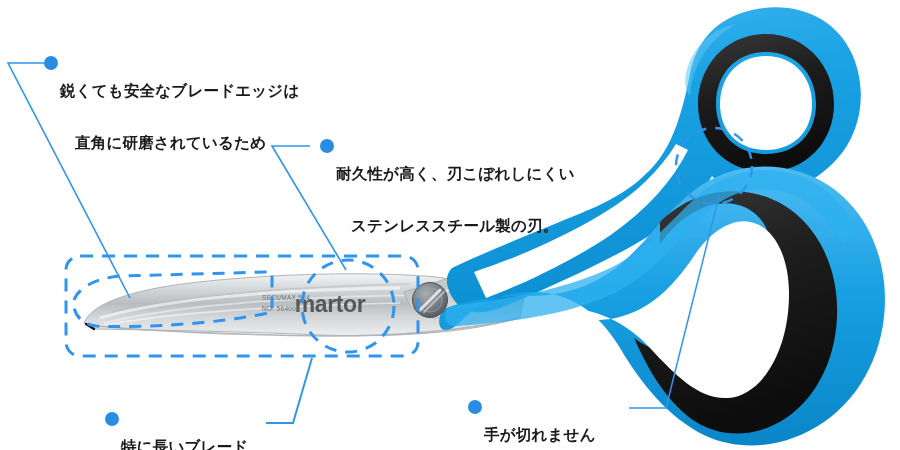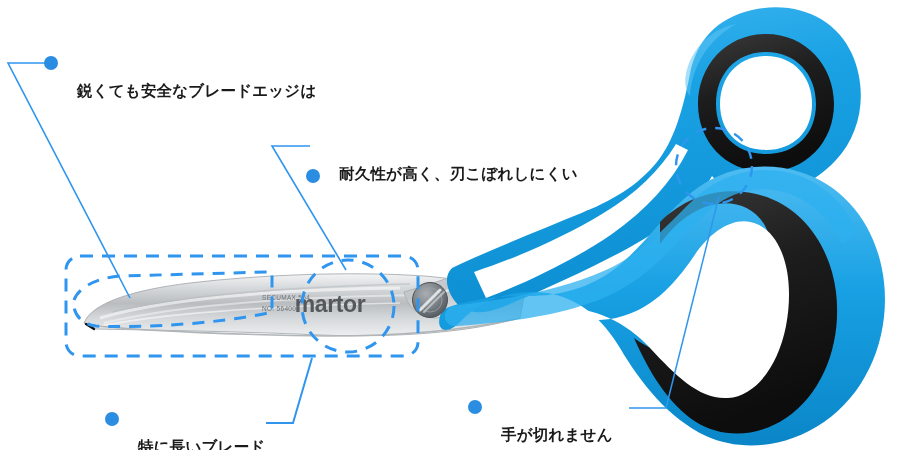--- a/index.html
+++ b/index.html
@@ -14,26 +14,26 @@
   .callout{position:absolute;display:flex;align-items:flex-start;}
   .bullet{
     width:14px;height:14px;border-radius:50%;
     background:#2a8de2;flex:0 0 14px;margin-top:4px;
   }
   .ctext{
     margin-left:2px;
     font-size:15.5px;line-height:26px;color:#1a1a1a;
     font-weight:700;white-space:pre-line;letter-spacing:.2px;
   }
-  .c-line{display:block;margin-left:17px;}
+  .c-line{display:block;}
   .c-line.ind{padding-left:15px;}
 
   
   #callout-blade-edge{left:44px;top:52px;}
-  #callout-stainless{left:306px;top:135px;align-items:center;}
+  #callout-stainless{left:320px;top:135px;}
   #callout-long-blade{left:105px;top:408px;}
   #callout-soft-grip{left:468px;top:396px;}
 </style>
 </head>
 <body>
 
 <div id="stage">
 
   <svg id="art" viewBox="0 0 900 450" xmlns="http://www.w3.org/2000/svg">
     <defs>
@@ -270,27 +270,29 @@
       <path d="M312,358 L293,423 L266,423" stroke-width="2"></path>
 
       <path d="M719,196 L666,408 L629,408" stroke-width="1.5"></path>
     </g>
   </svg>
 
   <div class="callout" id="callout-blade-edge">
     <span class="bullet"></span>
     <div class="ctext">
       <span class="c-line">鋭くても安全なブレードエッジは</span>
+      <span class="c-line ind">直角に研磨されているため</span>
     </div>
   </div>
 
   <div class="callout" id="callout-stainless">
     <span class="bullet"></span>
     <div class="ctext">
       <span class="c-line">耐久性が高く、刃こぼれしにくい</span>
+      <span class="c-line ind">ステンレススチール製の刃。</span>
     </div>
   </div>
 
   <div class="callout" id="callout-long-blade">
     <span class="bullet"></span>
     <div class="ctext">
       <span class="c-line">特に長いブレード。</span>
     </div>
   </div>
 

